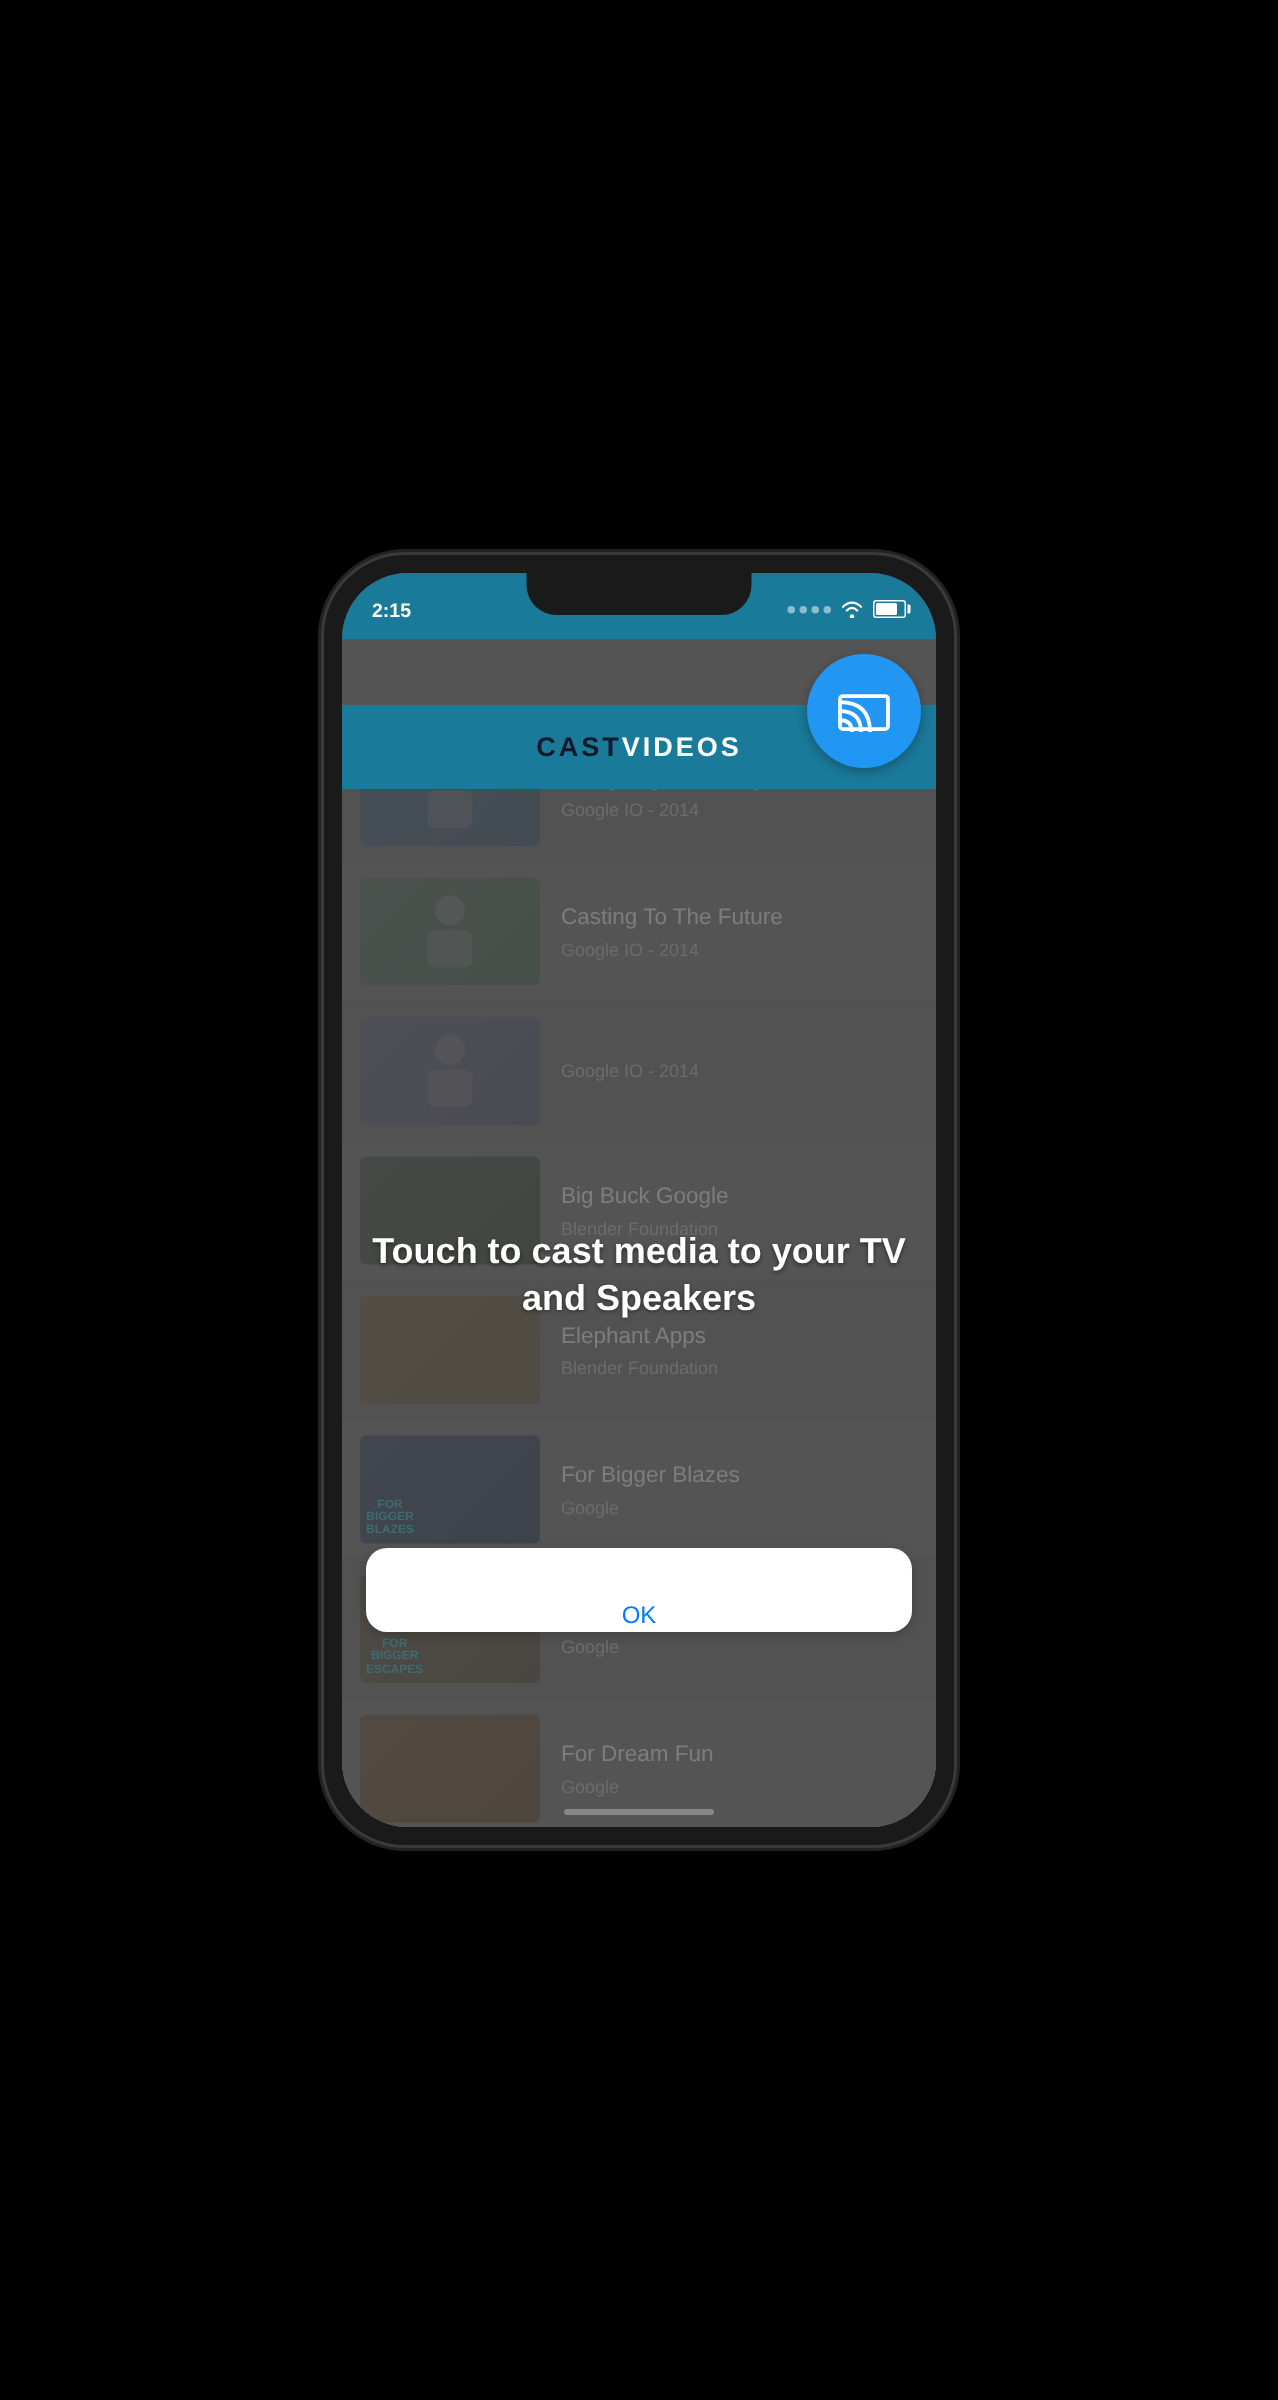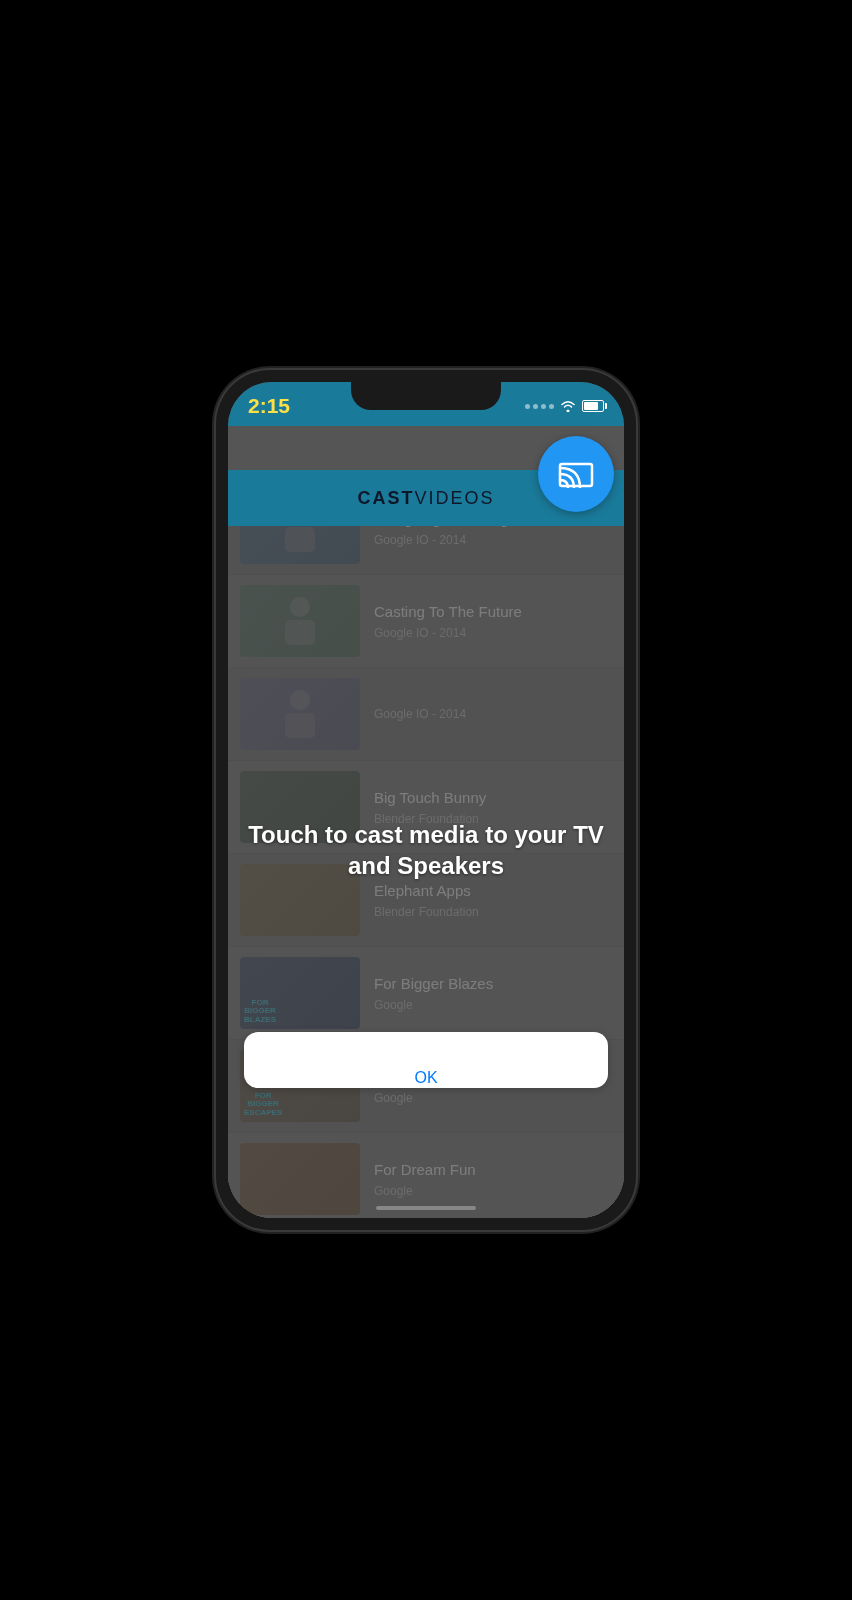--- a/index.html
+++ b/index.html
@@ -79,22 +79,22 @@
       height: 44px;
       background: #1a7a9a;
       display: flex;
       align-items: center;
       justify-content: space-between;
       padding: 0 20px;
       z-index: 50;
     }
 
     .status-time {
-      color: #fde047;
-      font-size: 21px;
+      color: #ffffff;
+      font-size: 13px;
       font-weight: 600;
       padding-top: 4px;
     }
 
     .status-icons {
       display: flex;
       align-items: center;
       gap: 6px;
       padding-top: 4px;
     }
@@ -379,21 +379,21 @@
 
         <div class="battery-icon">
           <div class="battery-fill"></div>
         </div>
       </div>
     </div>
 
     <div class="header-container">
       <div class="app-header">
         <div class="app-title">
-          <span>CAST</span><span style="font-weight:400; color:#0f172a;">VIDEOS</span>
+          <span>CAST</span><span style="font-weight:700; color:#ffffff;">VIDEOS</span>
         </div>
       </div>
 
       <div class="cast-button-fab" style="position:absolute; right:10px; top:10px; width:76px; height:76px;">
         <svg width="36" height="28" viewBox="0 0 36 28" fill="none">
           <rect x="2" y="4" width="32" height="22" rx="2" stroke="white" stroke-width="2.5" fill="none"></rect>
           <path d="M2 20 Q10 20 10 28" stroke="white" stroke-width="2.5" fill="none" stroke-linecap="round"></path>
           <path d="M2 14 Q16 14 16 28" stroke="white" stroke-width="2.5" fill="none" stroke-linecap="round"></path>
           <path d="M2 8 Q22 8 22 28" stroke="white" stroke-width="2.5" fill="none" stroke-linecap="round"></path>
         </svg>
@@ -433,21 +433,21 @@
                 <rect x="5" y="25" width="30" height="25" rx="5" fill="#777"></rect>
               </svg>
             </div>
             <div class="video-info">
               <div class="video-subtitle">Google IO - 2014</div>
             </div>
           </div>
           <div class="video-item">
             <div class="video-thumb thumb-4"></div>
             <div class="video-info">
-              <div class="video-title">Big Touch Bunny</div>
+              <div class="video-title">Big Buck Google</div>
               <div class="video-subtitle">Blender Foundation</div>
             </div>
           </div>
           <div class="video-item">
             <div class="video-thumb thumb-5"></div>
             <div class="video-info">
               <div class="video-title">Elephant Apps</div>
               <div class="video-subtitle">Blender Foundation</div>
             </div>
           </div>

